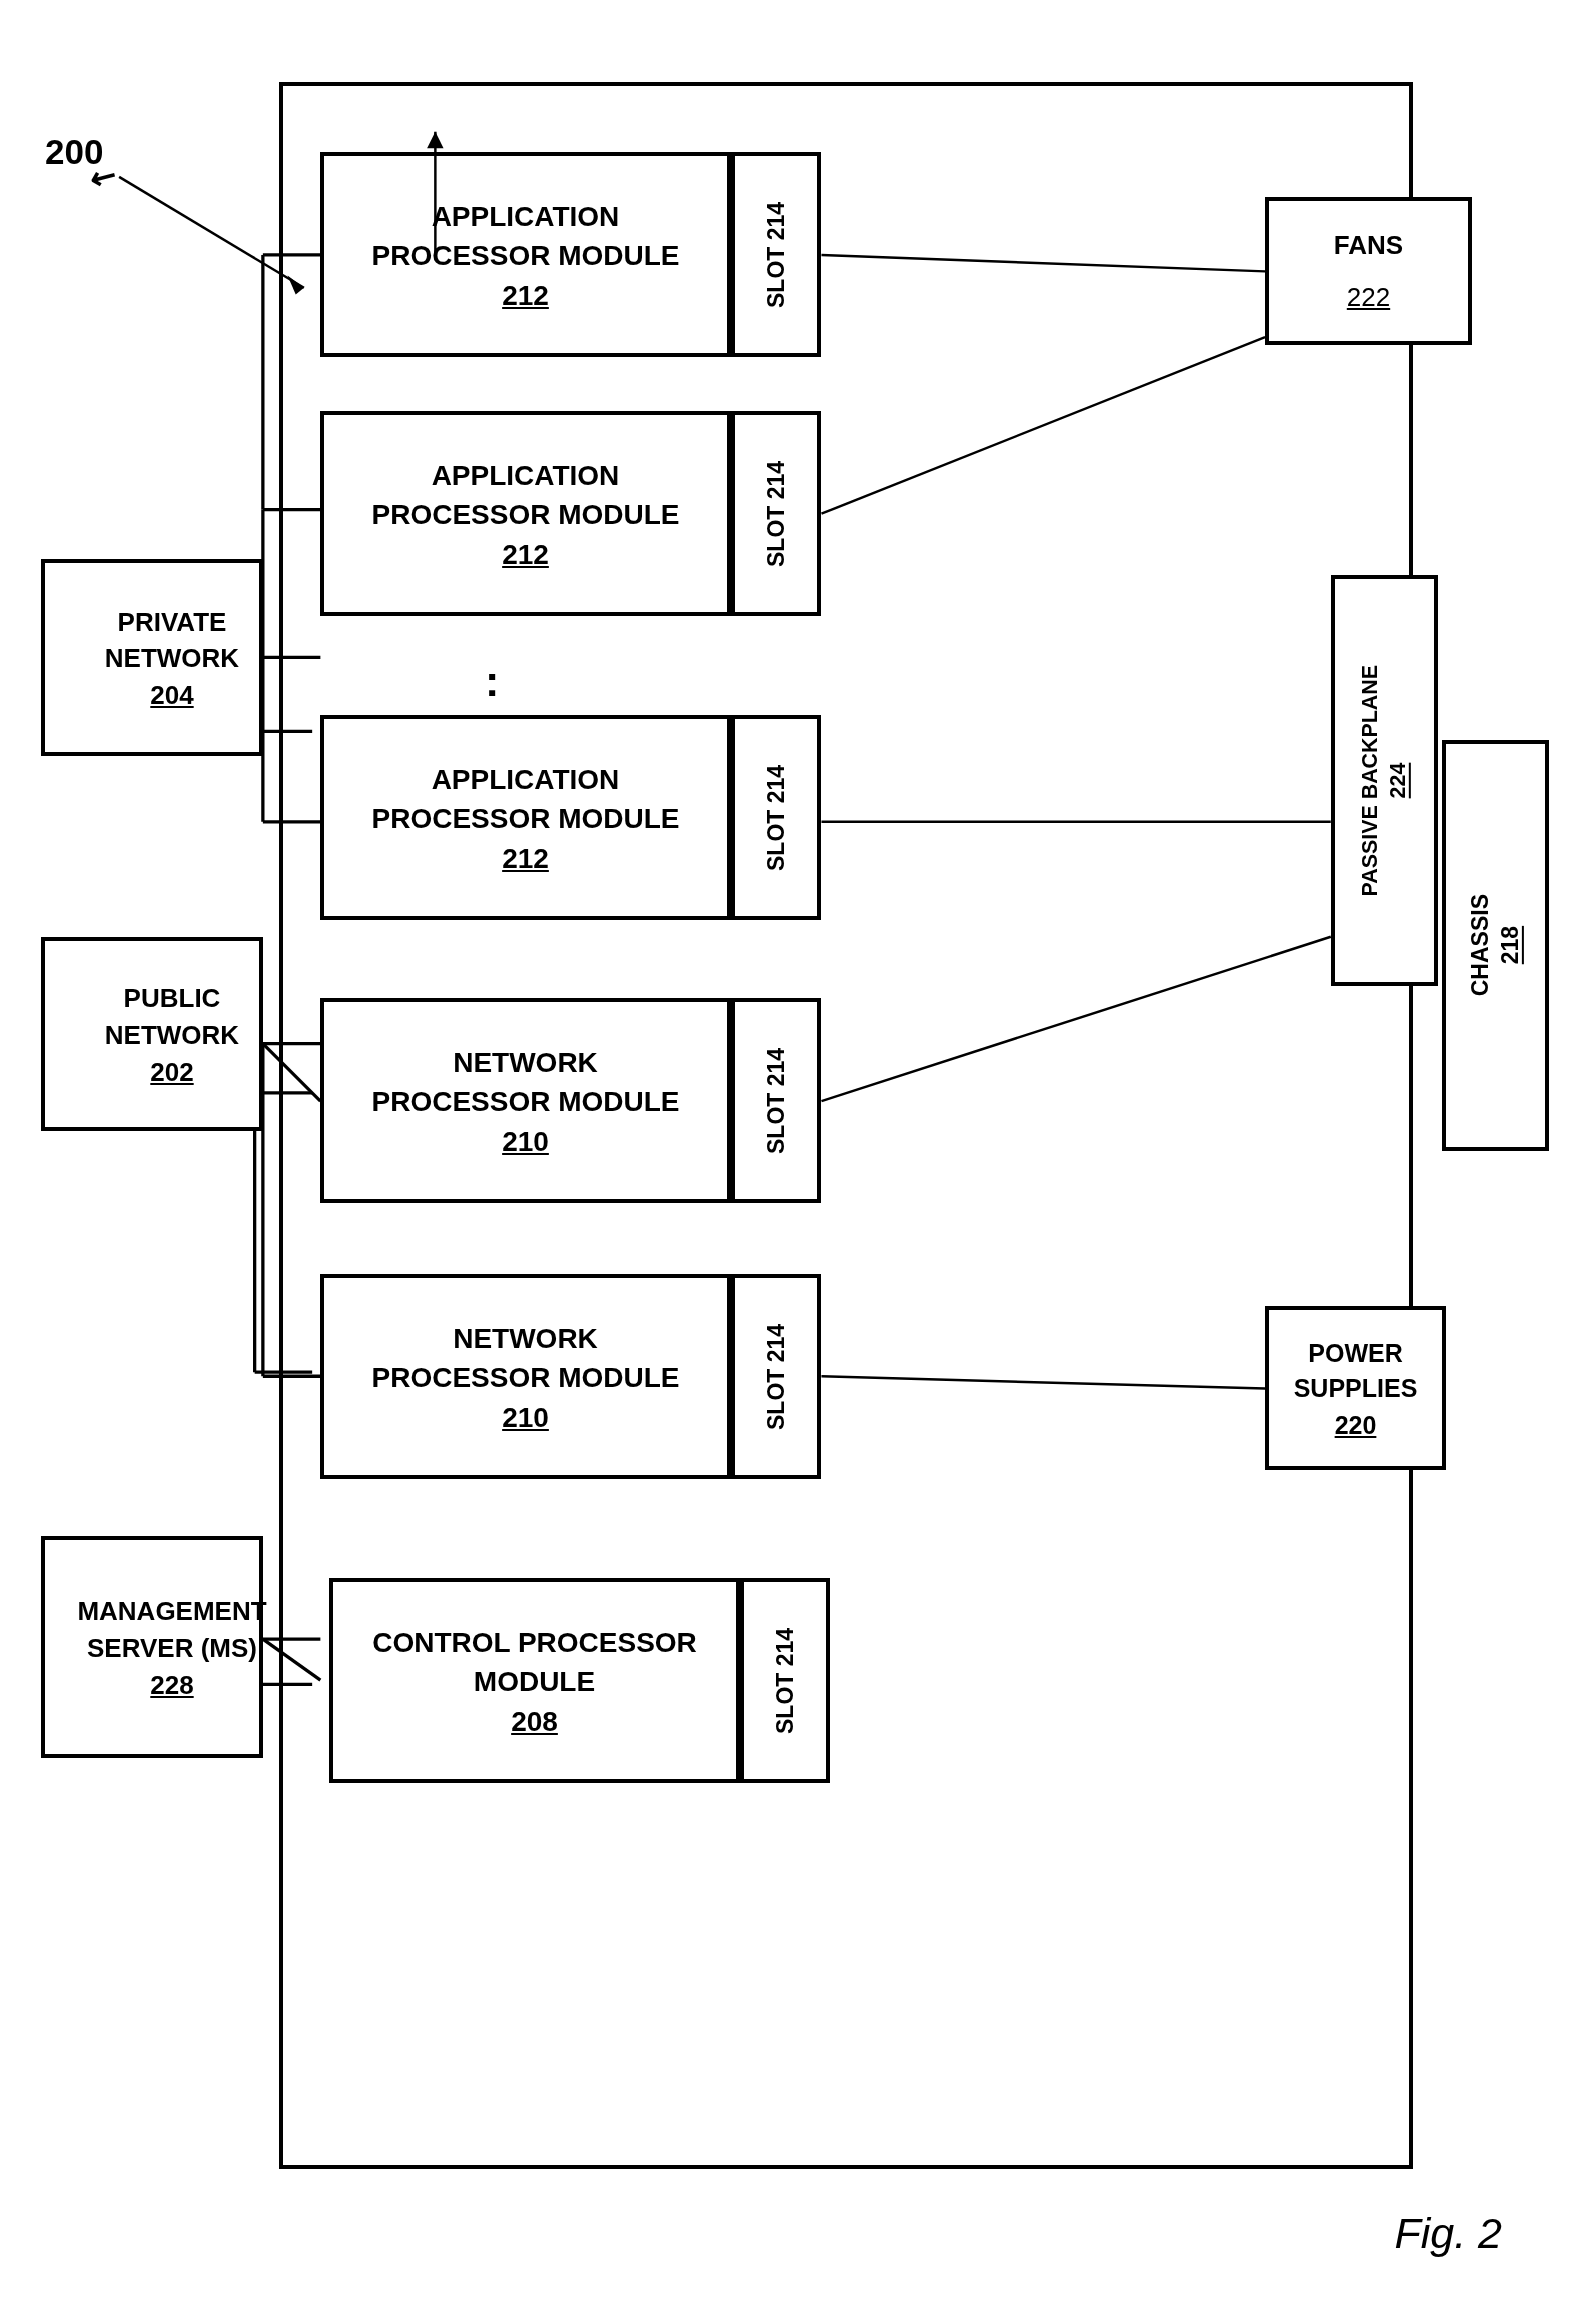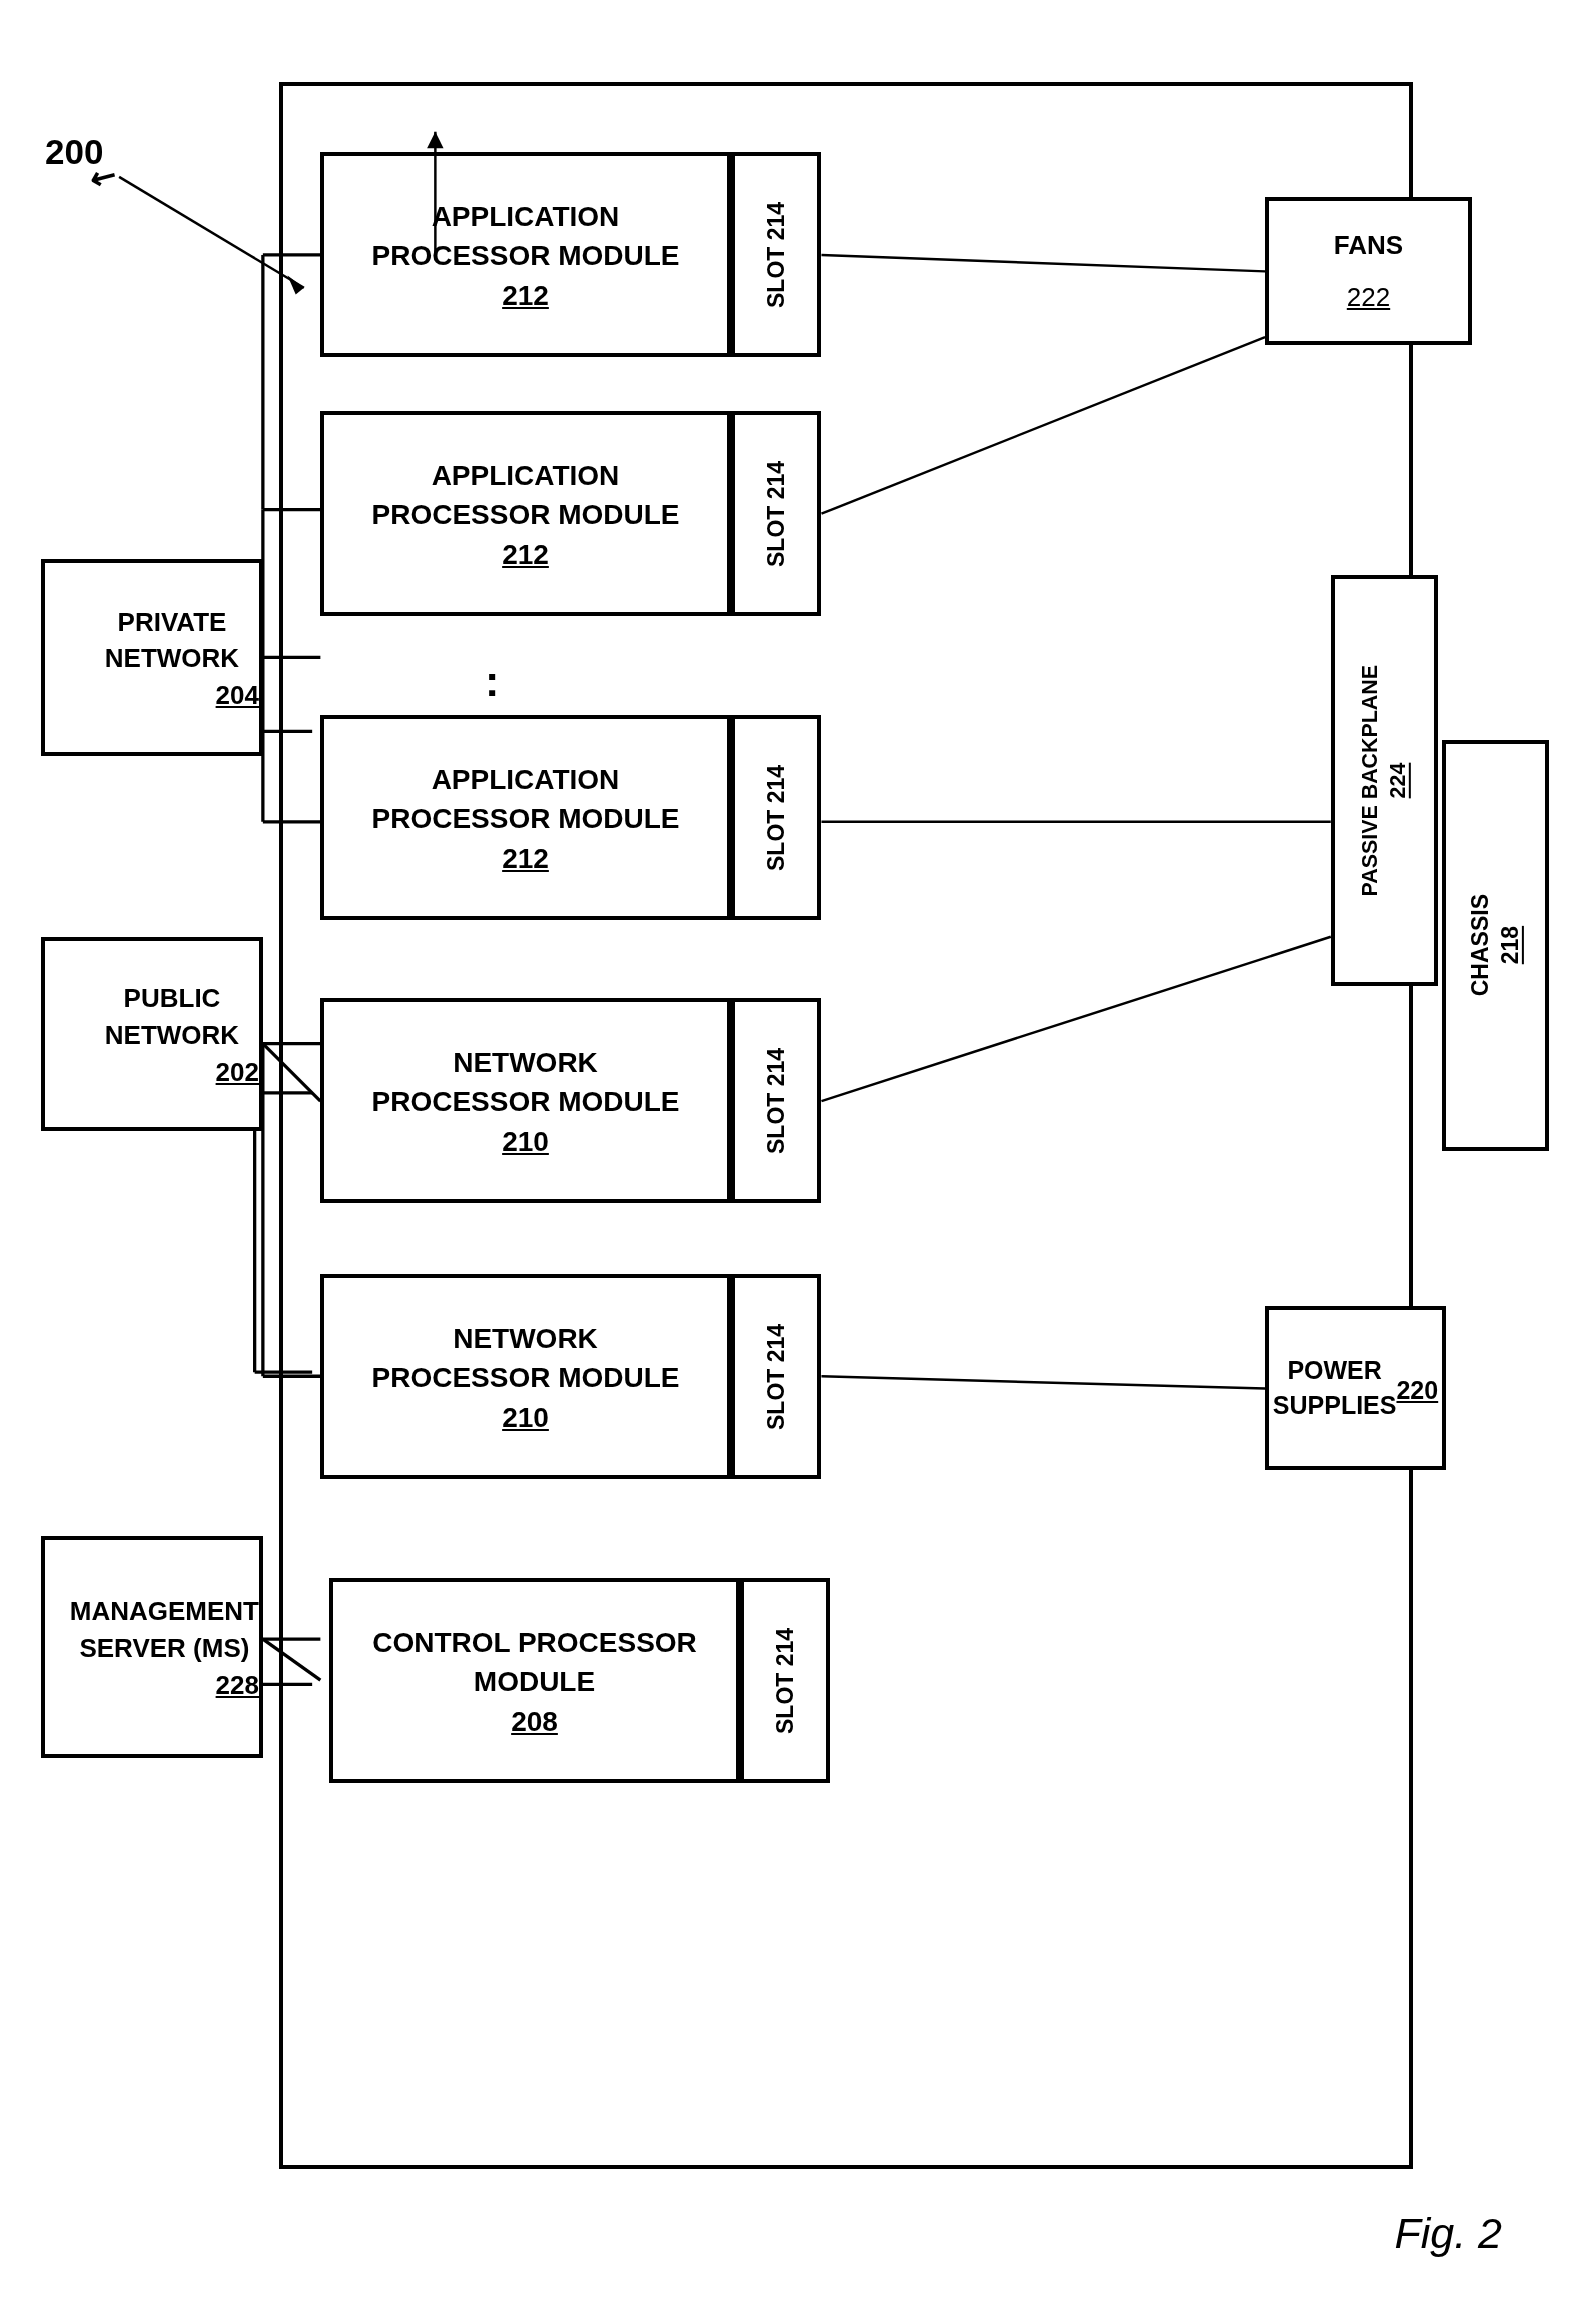--- a/index.html
+++ b/index.html
@@ -102,21 +102,21 @@
       text-align: center;
     }
 
     
     .left-box {
       position: absolute;
       border: 4.1px solid #000;
       background: #fff;
       display: flex;
       flex-direction: column;
-      align-items: flex-end;
+      align-items: center;
       justify-content: center;
       text-align: center;
       padding-left: 40px;
     }
 
     .left-box-label {
       font-size: 26px;
       font-weight: bold;
       line-height: 1.4;
     }
@@ -253,21 +253,21 @@
       PASSIVE BACKPLANE<br><span style="text-decoration:underline;">224</span>
     </div>
   </div>
 
   <div style="position:absolute; top:707px; left:1442px; width:107px; height:411px; border:4.1px solid #000; background:#fff; display:flex; align-items:center; justify-content:center;">
     <div style="writing-mode:vertical-rl; transform:rotate(180deg); font-size:23px; font-weight:bold; text-align:center; line-height:1.3;">
       CHASSIS<br><span style="text-decoration:underline;">218</span>
     </div>
   </div>
 
-  <div style="position:absolute; top:1273px; left:1265px; width:181px; height:164px; border:4.1px solid #000; background:#fff; display:flex; flex-direction:row; align-items:center; justify-content:center; text-align:center;">
+  <div style="position:absolute; top:1273px; left:1265px; width:181px; height:164px; border:4.1px solid #000; background:#fff; display:flex; flex-direction:column; align-items:center; justify-content:center; text-align:center;">
     <div style="font-size:25px; font-weight:bold; line-height:1.4;">POWER<br>SUPPLIES</div>
     <div style="font-size:25px; font-weight:bold; text-decoration:underline; margin-top:5px;">220</div>
   </div>
 
   <div class="left-box" style="position:absolute; top:904px; left:41px; width:222px; height:194px;">
     <div class="left-box-label">PUBLIC NETWORK</div>
     <div class="left-box-number">202</div>
   </div>
 
   <div class="left-box" style="position:absolute; top:526px; left:41px; width:222px; height:197px;">

